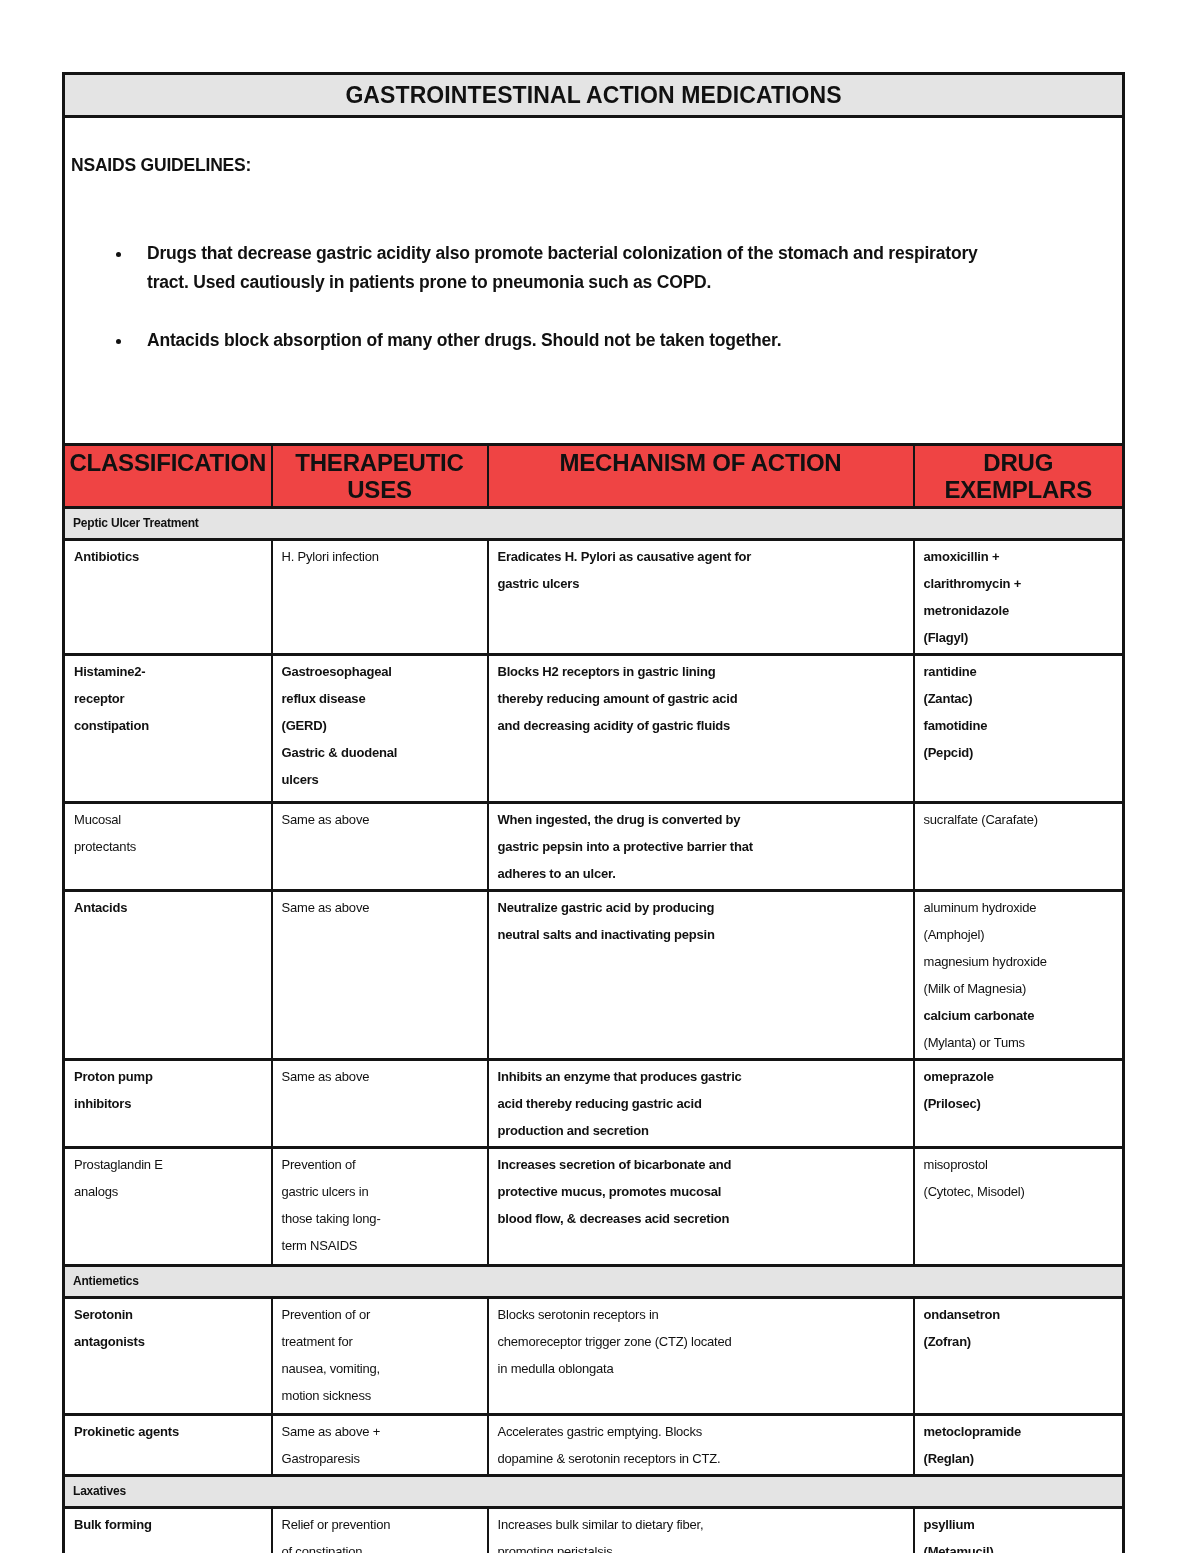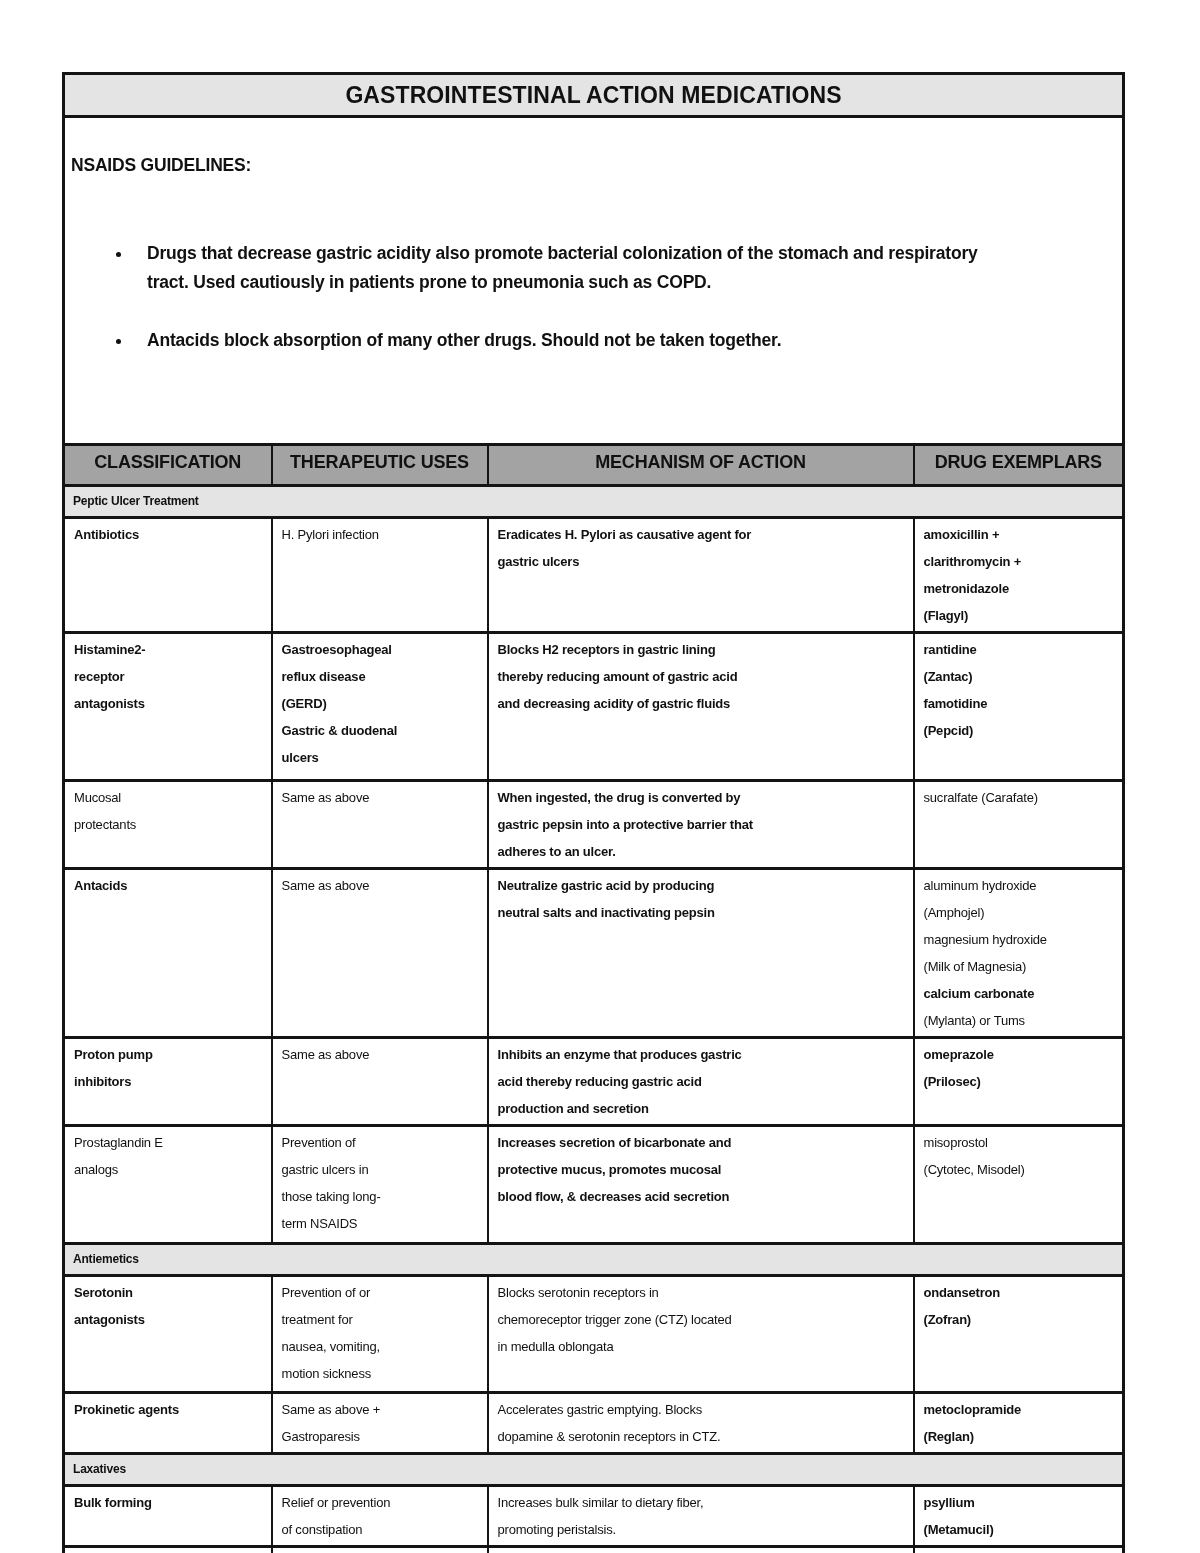--- a/index.html
+++ b/index.html
@@ -54,24 +54,24 @@
   }
   .guidelines-cell ul {
     margin: 1px 0 0 0;
     padding-left: 62px;
   }
   .guidelines-cell li {
     padding-left: 14px;
     white-space: pre-line;
   }
   tr.hdr th {
-    background: #a3a3a3;
+    background: #ef4444;
     text-align: center;
     font-weight: bold;
-    font-size: 18px;
+    font-size: 24px;
     height: 32px;
     padding: 3px 4px;
     white-space: normal;
   }
   tr.section td {
     background: #e4e4e4;
     font-weight: bold;
     font-size: 12px;
     padding: 1px 8px;
   }
@@ -133,21 +133,21 @@
 gastric ulcers</td>
       <td class="b">amoxicillin +
 clarithromycin +
 metronidazole
 (Flagyl)</td>
     </tr>
 
     <tr class="rh-148">
       <td class="b">Histamine2-
 receptor
-antagonists</td>
+constipation</td>
       <td class="b">Gastroesophageal
 reflux disease
 (GERD)
 Gastric &amp; duodenal
 ulcers</td>
       <td class="b">Blocks H2 receptors in gastric lining
 thereby reducing amount of gastric acid
 and decreasing acidity of gastric fluids</td>
       <td class="b">rantidine
 (Zantac)

